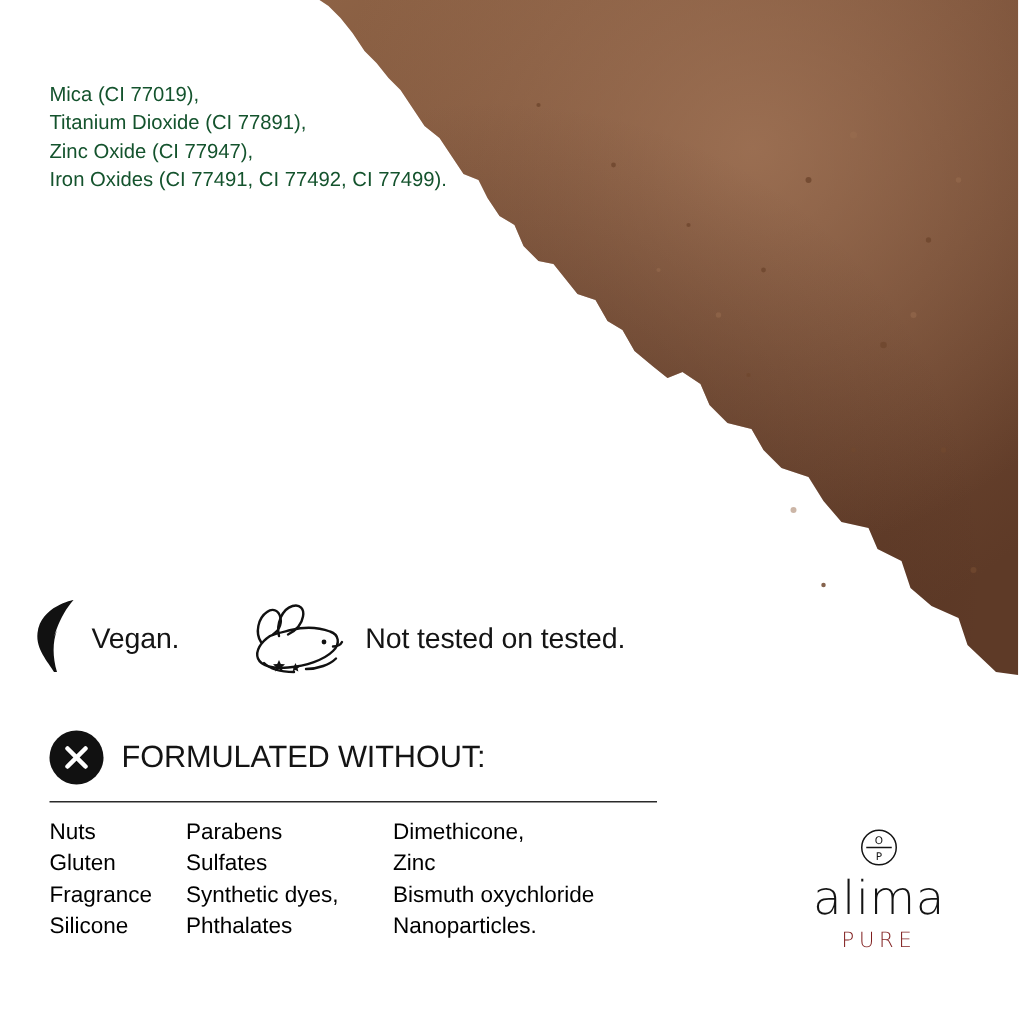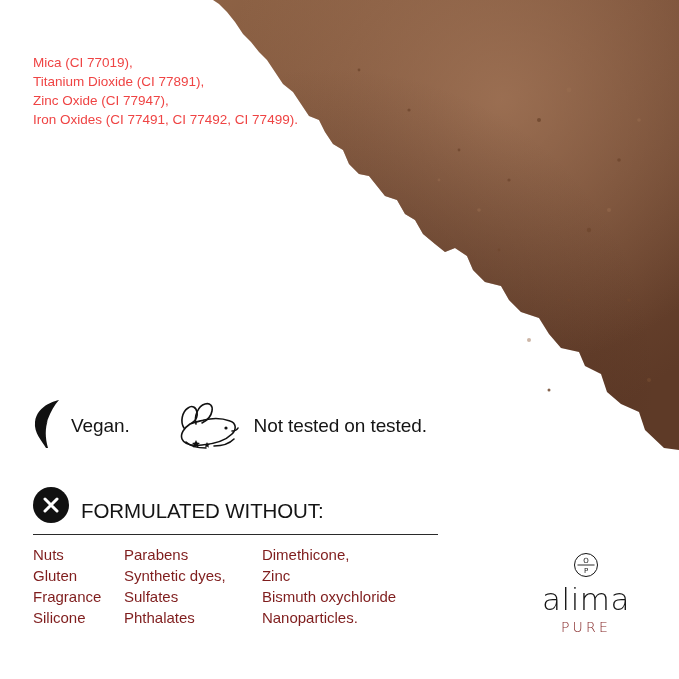--- a/index.html
+++ b/index.html
@@ -48,40 +48,40 @@
     font-size: 21px;
     font-weight: 400;
     letter-spacing: -0.2px;
     color: #141414;
     margin: 0 0 14px 0;
     line-height: 1.1;
   }
   .ingredient-line {
     font-size: 13.5px;
     line-height: 19px;
-    color: #ef4444;
+    color: #14532d;
     white-space: nowrap;
   }
 
   
   .description {
     position: absolute;
     left: 33px;
     top: 196px;
     width: 390px;
     font-size: 18.5px;
     line-height: 27px;
     color: #141414;
     letter-spacing: -0.1px;
   }
 
   
   .badges {
     position: absolute;
-    left: 33px;
+    left: 23px;
     top: 398px;
     display: flex;
     align-items: center;
   }
   .badge {
     display: flex;
     align-items: center;
   }
   .badge-leaf {
     margin-right: 8px;
@@ -100,21 +100,21 @@
 
   
   .formulated {
     position: absolute;
     left: 33px;
     top: 487px;
     width: 405px;
   }
   .formulated-head {
     display: flex;
-    align-items: flex-end;
+    align-items: center;
   }
   .x-circle {
     width: 36px;
     height: 36px;
     border-radius: 50%;
     background: #111111;
     display: flex;
     align-items: center;
     justify-content: center;
     margin-right: 12px;
@@ -139,21 +139,21 @@
   .excluded-col {
     display: flex;
     flex-direction: column;
   }
   .excluded-col.c1 { width: 93px; }
   .excluded-col.c2 { width: 141px; }
   .excluded-col.c3 { width: 180px; justify-content: center; }
   .excluded-item {
     font-size: 15px;
     line-height: 21px;
-    color: #7f1d1d;
+    color: #000000;
     white-space: nowrap;
   }
 
   
   .logo {
     position: absolute;
     right: 28px;
     bottom: 44px;
     width: 130px;
     text-align: center;
@@ -293,22 +293,22 @@
     <div class="rule"></div>
     <div class="excluded">
       <div class="excluded-col c1">
         <span class="excluded-item">Nuts</span>
         <span class="excluded-item">Gluten</span>
         <span class="excluded-item">Fragrance</span>
         <span class="excluded-item">Silicone</span>
       </div>
       <div class="excluded-col c2">
         <span class="excluded-item">Parabens</span>
+        <span class="excluded-item">Sulfates</span>
         <span class="excluded-item">Synthetic dyes,</span>
-        <span class="excluded-item">Sulfates</span>
         <span class="excluded-item">Phthalates</span>
       </div>
       <div class="excluded-col c3">
         <span class="excluded-item">Dimethicone,</span>
         <span class="excluded-item">Zinc</span>
         <span class="excluded-item">Bismuth oxychloride</span>
         <span class="excluded-item">Nanoparticles.</span>
       </div>
     </div>
   </div>

